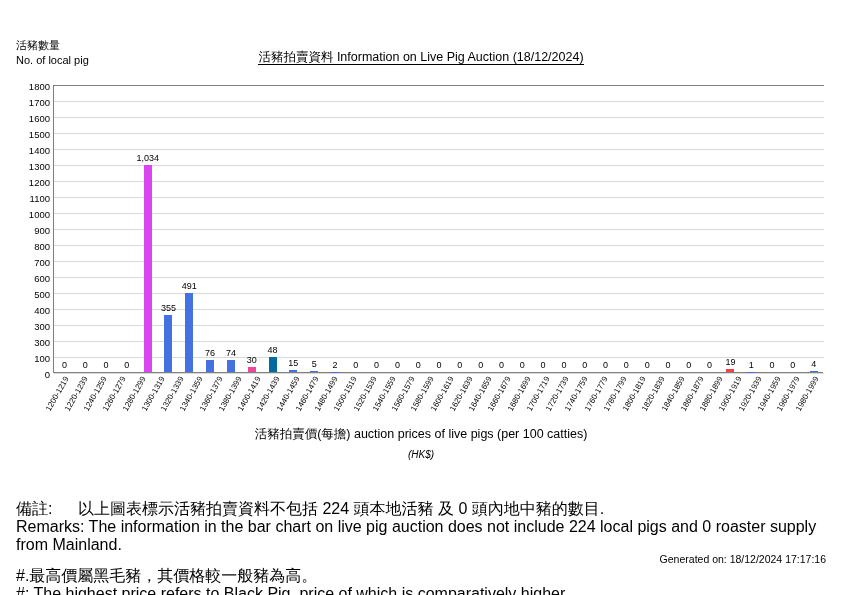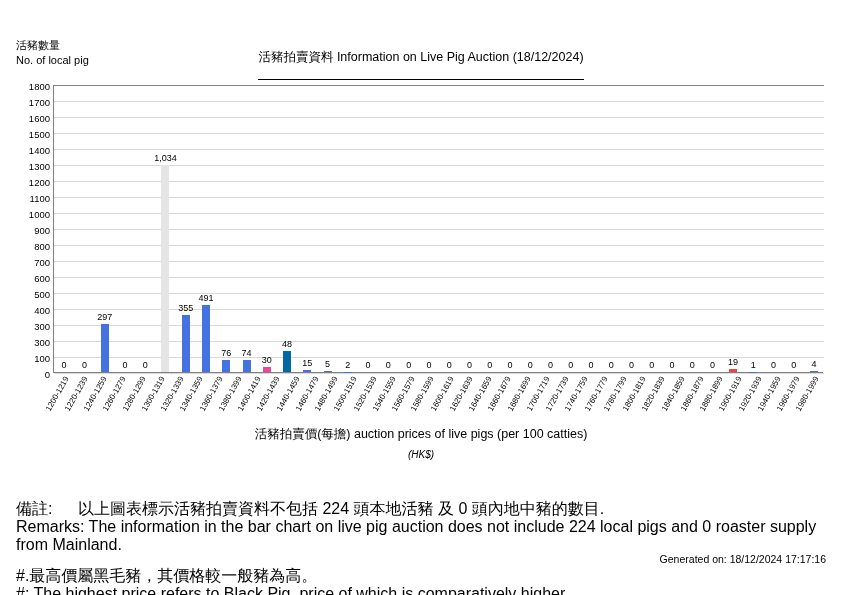--- a/index.html
+++ b/index.html
@@ -25,21 +25,21 @@
   .chart-title {
     position: absolute;
     left: 0;
     top: 49px;
     width: 842px;
     text-align: center;
     font-size: 12.5px;
   }
   .chart-title span {
     border-bottom: 1px solid #000;
-    padding-bottom: 15px;
+    padding-bottom: 0;
   }
   
   #plot {
     position: absolute;
     left: 53px;
     top: 85px;
     width: 770px;
     height: 288px;
     border-left: 1px solid #808080;
     border-bottom: 1px solid #808080;
@@ -239,66 +239,61 @@
         <div class="bar" style="height: 0px; background: rgb(68, 114, 224);">
           <div class="barval">0</div>
         </div>
       </div>
       <div class="barcell">
         <div class="bar" style="height: 0px; background: rgb(68, 114, 224);">
           <div class="barval">0</div>
         </div>
       </div>
       <div class="barcell">
-        <div class="bar" style="height: 47.52px; background: rgb(68, 114, 224);">
-          <div class="barval">297</div>
-        </div>
-      </div>
-      <div class="barcell">
-        <div class="bar" style="height: 0px; background: rgb(68, 114, 224);">
-          <div class="barval">0</div>
-        </div>
-      </div>
-      <div class="barcell">
-        <div class="bar" style="height: 0px; background: rgb(68, 114, 224);">
-          <div class="barval">0</div>
-        </div>
-      </div>
-      <div class="barcell">
-        <div class="bar" style="height: 207px; background: #e5e5e5;">
+        <div class="bar" style="height: 0px; background: rgb(68, 114, 224);">
+          <div class="barval">0</div>
+        </div>
+      </div>
+      <div class="barcell">
+        <div class="bar" style="height: 0px; background: rgb(68, 114, 224);">
+          <div class="barval">0</div>
+        </div>
+      </div>
+      <div class="barcell">
+        <div class="bar" style="height: 207px; background: #d946ef;">
           <div class="barval">1,034</div>
         </div>
       </div>
       <div class="barcell">
         <div class="bar" style="height: 56.8px; background: rgb(68, 114, 224);">
           <div class="barval">355</div>
         </div>
       </div>
       <div class="barcell">
-        <div class="bar" style="height: 67px; background: rgb(68, 114, 224);">
+        <div class="bar" style="height: 79px; background: rgb(68, 114, 224);">
           <div class="barval">491</div>
         </div>
       </div>
       <div class="barcell">
         <div class="bar" style="height: 12.16px; background: rgb(68, 114, 224);">
           <div class="barval">76</div>
         </div>
       </div>
       <div class="barcell">
         <div class="bar" style="height: 11.84px; background: rgb(68, 114, 224);">
           <div class="barval">74</div>
         </div>
       </div>
       <div class="barcell">
         <div class="bar" style="height: 4.8px; background: #ec4899;">
           <div class="barval">30</div>
         </div>
       </div>
       <div class="barcell">
-        <div class="bar" style="height: 21px; background: #0369a1; margin-top: 40px;">
+        <div class="bar" style="height: 15px; background: #0369a1; margin-top: 40px;">
           <div class="barval">48</div>
         </div>
       </div>
       <div class="barcell">
         <div class="bar" style="height: 2.4px; background: rgb(68, 114, 224);">
           <div class="barval">15</div>
         </div>
       </div>
       <div class="barcell">
         <div class="bar" style="height: 0.8px; background: rgb(68, 114, 224);">

